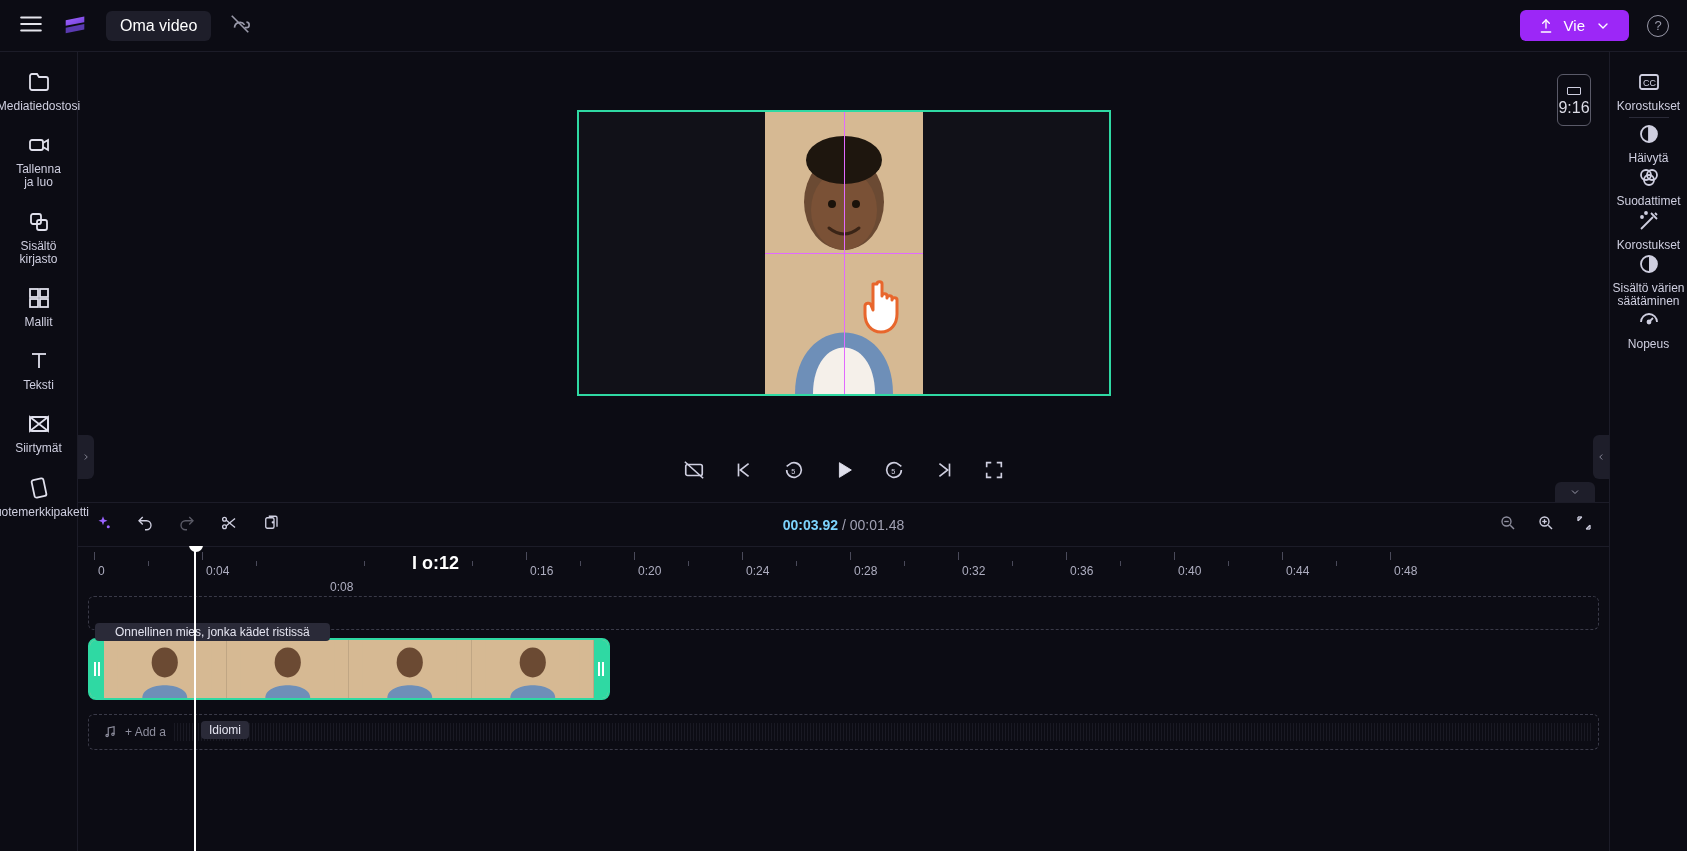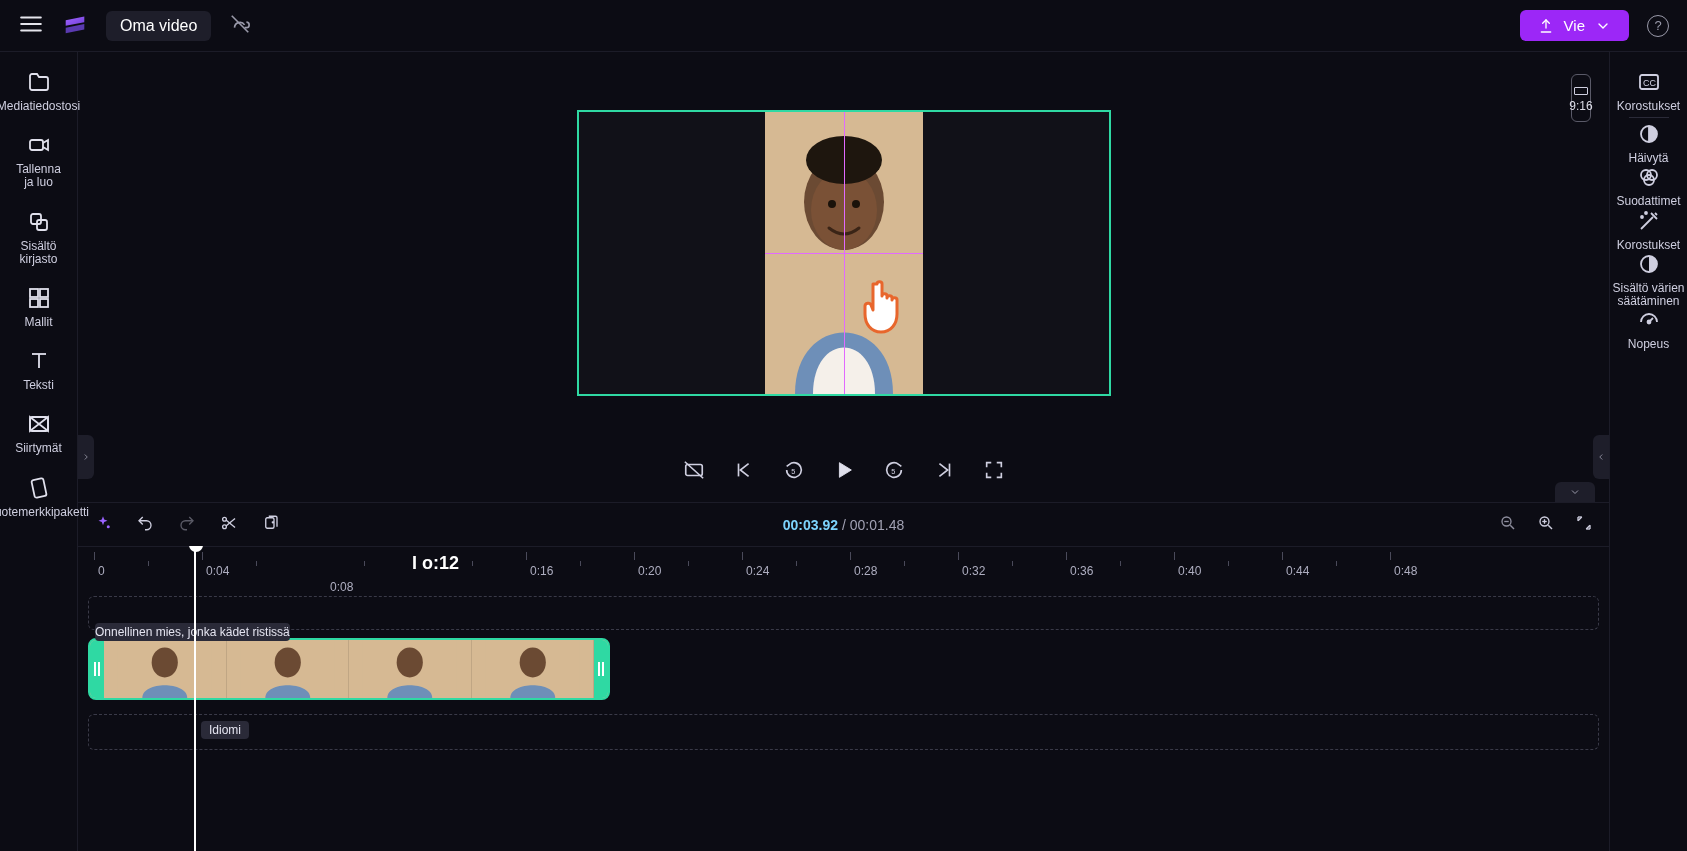--- a/index.html
+++ b/index.html
@@ -120,24 +120,24 @@
     height: 450px;
     position: relative;
   }
   .aspect-chip {
     position: absolute;
     right: 18px;
     top: 22px;
     border: 1px solid #5a5a68;
     border-radius: 6px;
     padding: 12px 6px 8px;
-    width: 20px;
+    width: 34px;
     text-align: center;
     color: #dcdce6;
-    font-size: 12px;
+    font-size: 16px;
     cursor: pointer;
     display:flex;
     flex-direction:column;
     align-items:center;
     gap:4px;
   }
   .aspect-chip .mini { width:14px; height:8px; border:1.2px solid #cfcfe0; border-radius:1px;}
   .canvas {
     position: absolute;
     left: 50%;
@@ -251,21 +251,21 @@
     position:relative;
   }
   .track-row.audio { height: 36px; }
   .clip-label-chip {
     position:absolute;
     left:6px;
     bottom:-12px;
     color:#e4e4f0;
     background:#2a2a38;
     font-size:12px;
-    padding:2px 0;
+    padding:2px 20px;
     border-radius:4px;
     z-index:5;
   }
   .video-clip {
     position: absolute;
     left: 10px;
     width: 522px;
     height: 62px;
     border: 2px solid #2fd9a3;
     border-radius: 8px;
@@ -698,20 +698,29 @@
             <div class="handle">
                 <svg viewBox="0 0 8 18" stroke-width="2">
                   <line x1="2" y1="2" x2="2" y2="16"></line>
                   <line x1="6" y1="2" x2="6" y2="16"></line>
                 </svg>
               </div>
           </div>
         </div>
 
         <div class="track-row audio" style="margin-top:8px;">
+          <div class="audio-clip">
+            <svg width="14" height="14" viewBox="0 0 24 24" stroke="#8e8e9e" fill="none" stroke-width="2">
+                <path d="M9 18V5l10-2v13"></path>
+                <circle cx="7" cy="18" r="2"></circle>
+                <circle cx="17" cy="16" r="2"></circle>
+              </svg>
+            <span>+ Add a</span>
+            <div class="wave"></div>
+          </div>
           <div class="tooltip-id" style="left:112px; top:6px;">Idiomi</div>
         </div>
       </div>
 
       <div class="playhead" style="left:116px;">
         <div class="knob"></div>
       </div>
     </div>
   </div>
 

